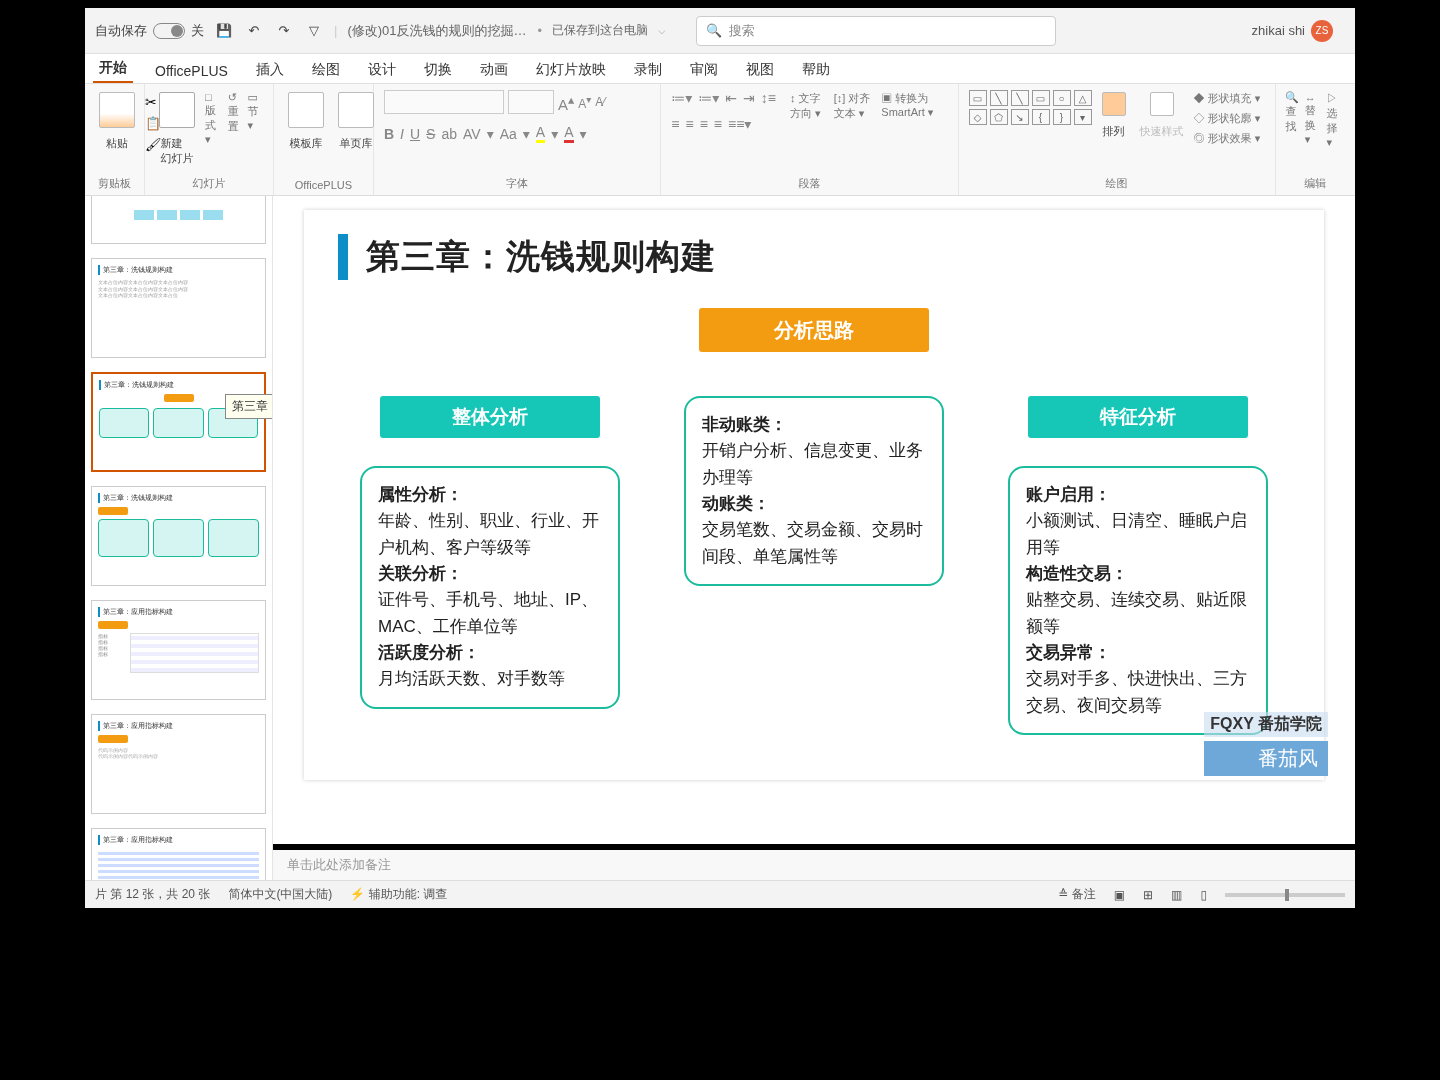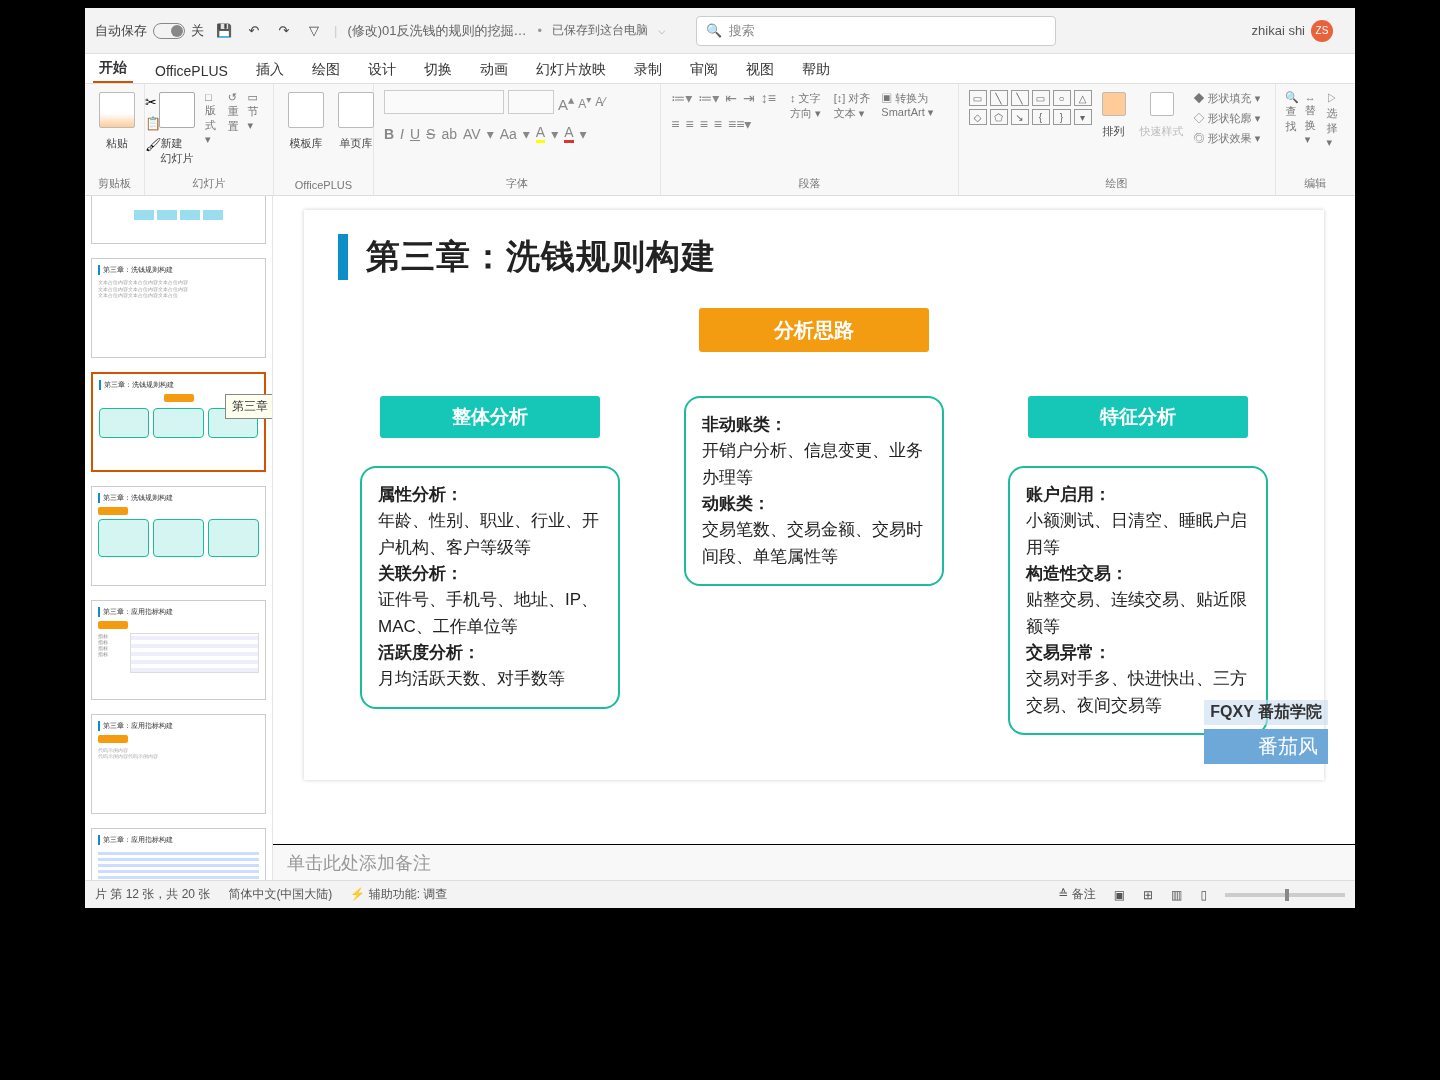--- a/index.html
+++ b/index.html
@@ -48,24 +48,24 @@
 .stage{flex:1;display:flex;flex-direction:column;background:#f0f0f0}
 .slide-area{flex:1;display:flex;justify-content:center;align-items:flex-start;padding:14px;overflow:hidden;background:#fff}
 .slide{width:1020px;height:570px;background:#fff;box-shadow:0 0 4px rgba(0,0,0,0.2);position:relative;padding:24px 34px}
 .slide-title{font-size:34px;font-weight:700;color:#222;border-left:10px solid #0e8ec7;padding-left:18px;margin-bottom:28px;letter-spacing:1px}
 .analysis-btn{width:230px;height:44px;background:#f39c12;color:#fff;font-size:20px;font-weight:600;display:flex;align-items:center;justify-content:center;margin:0 auto 44px auto;border-radius:3px}
 .cols{display:flex;justify-content:space-between;gap:40px;padding:0 10px}
 .col{flex:1;display:flex;flex-direction:column;align-items:center}
 .col-head{width:220px;height:42px;background:#16c7b8;color:#fff;font-size:19px;font-weight:600;display:flex;align-items:center;justify-content:center;border-radius:3px;margin-bottom:28px}
 .col-box{width:260px;border:2.5px solid #1abc9c;border-radius:16px;background:#fff;padding:14px 16px;font-size:17px;color:#222;line-height:1.55}
 .col-box b{font-weight:700}
-.notes{height:36px;background:#f8f8f8;border-top:1px solid #000000;padding:6px 14px;color:#999;font-size:18px}
+.notes{height:36px;background:#f8f8f8;border-top:6px solid #000000;padding:6px 14px;color:#999;font-size:13px}
 .status{height:28px;background:#f3f3f3;border-top:1px solid #ddd;display:flex;align-items:center;padding:0 10px;font-size:12px;color:#555;gap:18px}
 .status .spacer{flex:1}
-.watermark{position:absolute;right:-4px;bottom:16px;text-align:right}
+.watermark{position:absolute;right:-4px;bottom:4px;text-align:right}
 .watermark .w1{font-size:16px;font-weight:700;color:#333;background:rgba(200,220,240,0.6);padding:2px 6px}
 .watermark .w2{font-size:20px;background:#6ea8d8;color:#fff;padding:4px 10px;margin-top:4px}
 </style>
 </head>
 <body>
 
 <div class="win">
 
 <div class="titlebar">
  <div class="autosave">

